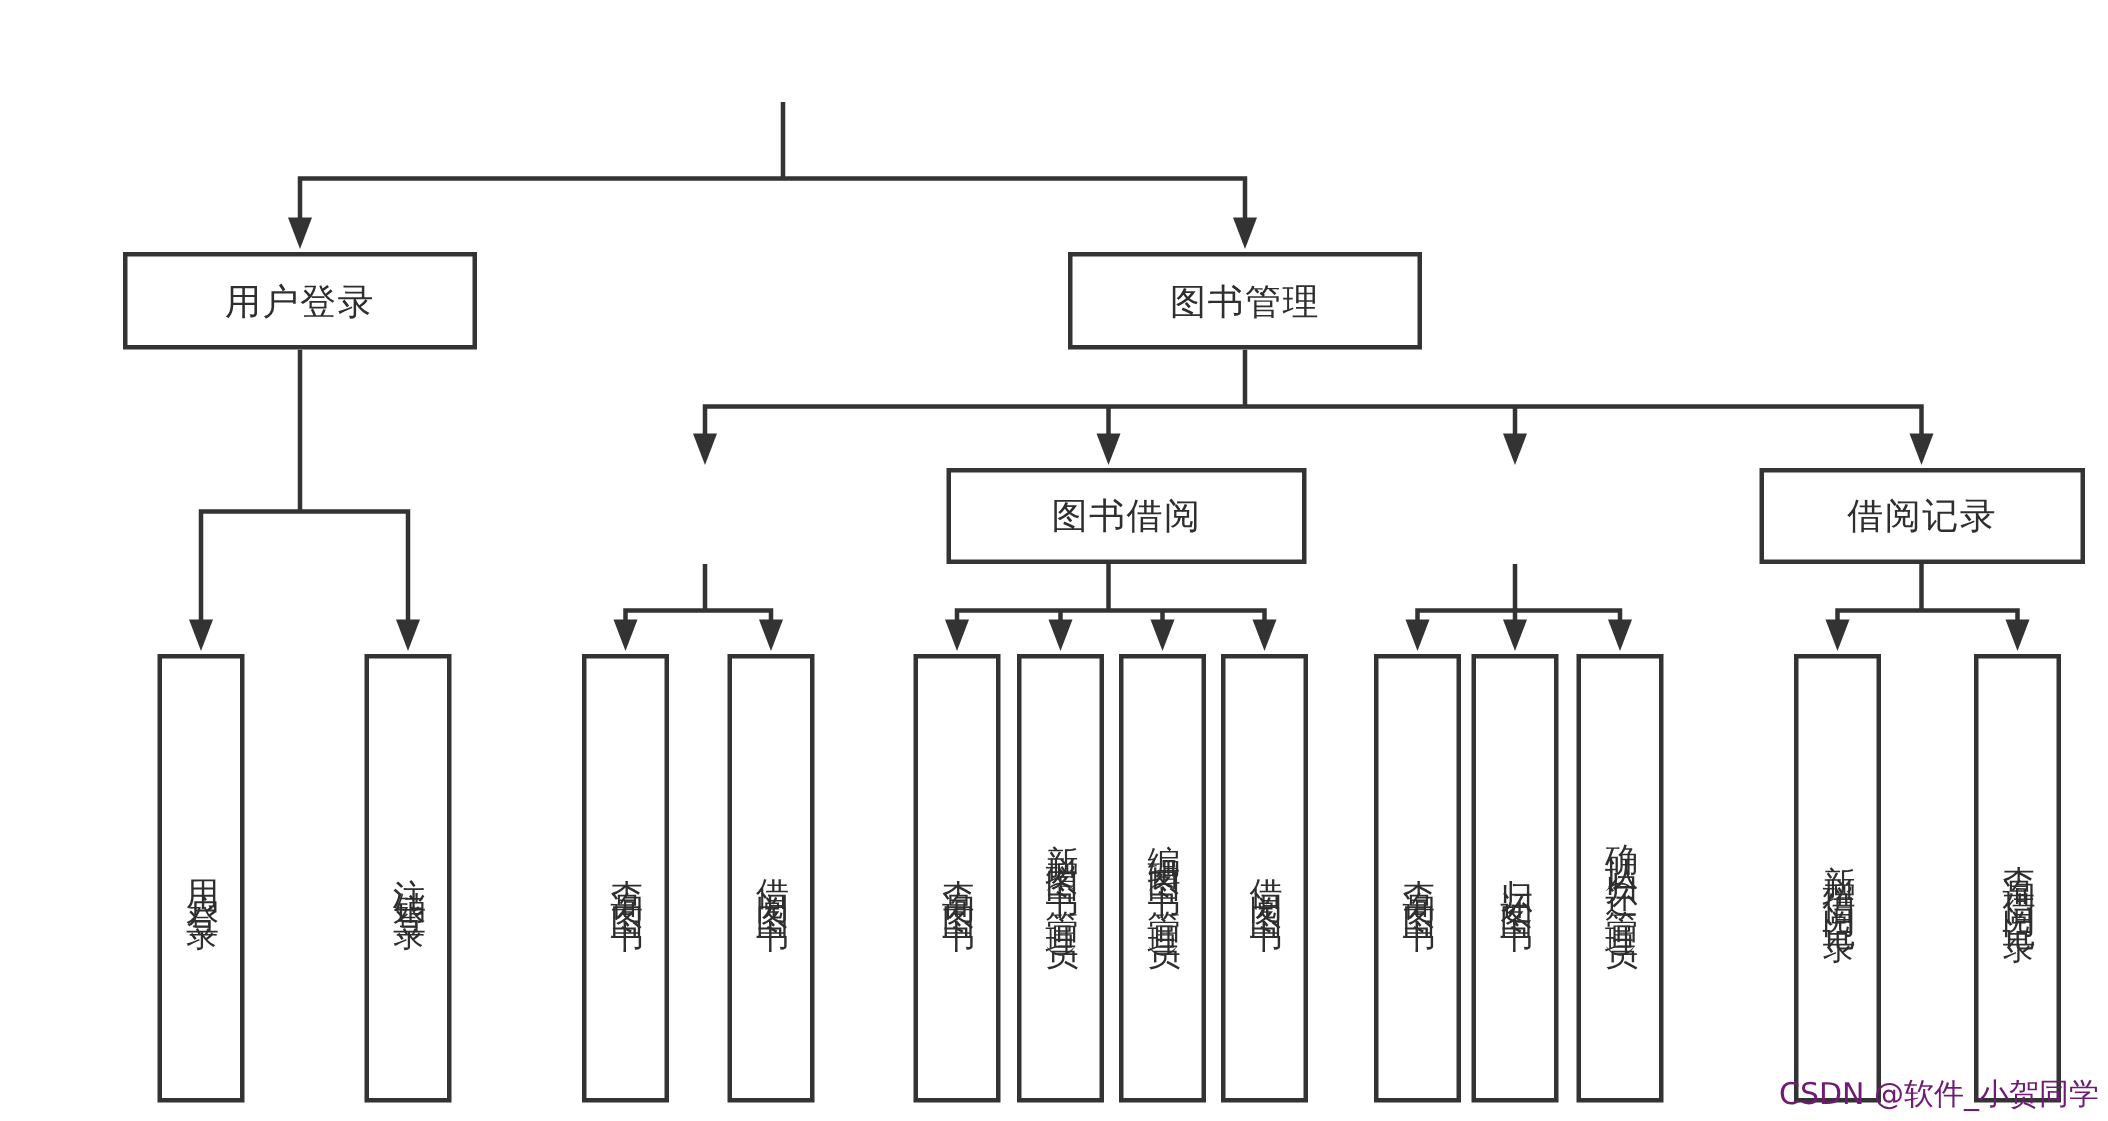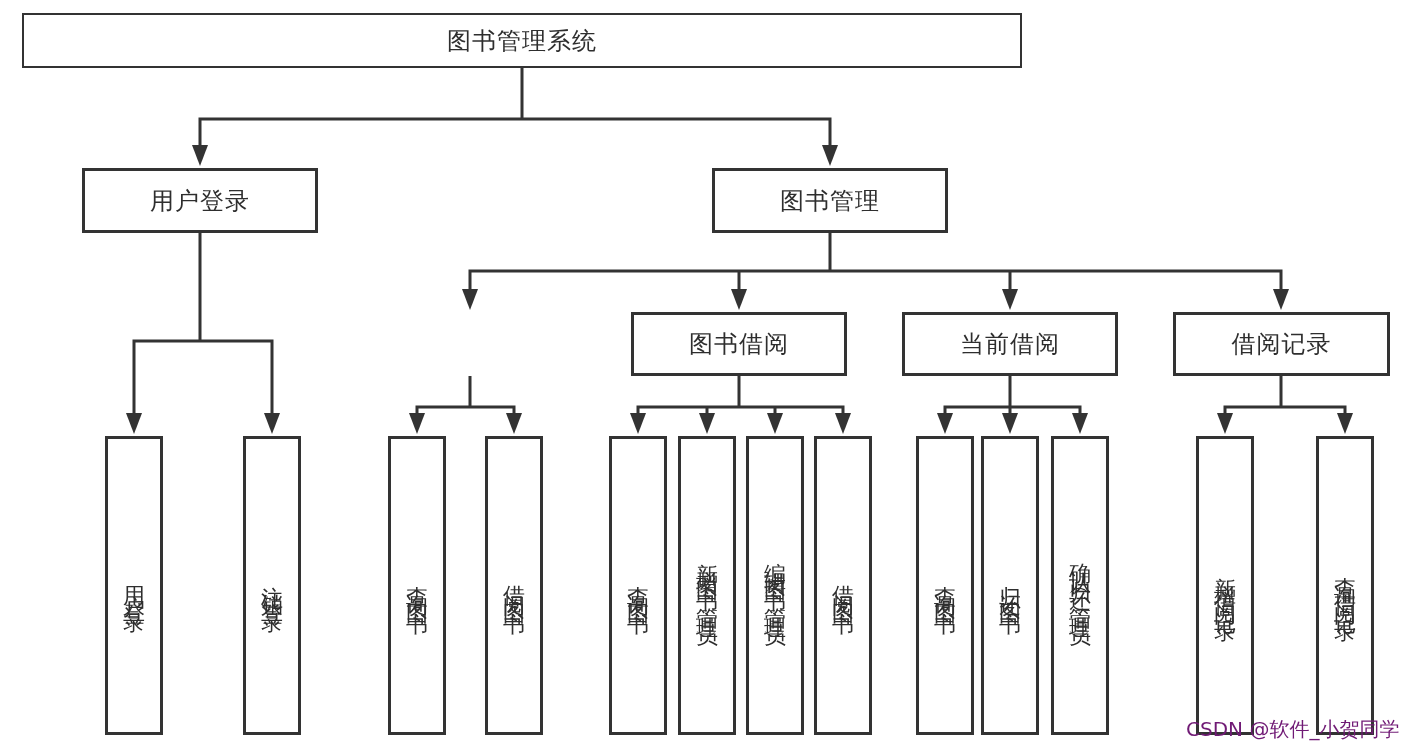--- a/index.html
+++ b/index.html
@@ -108,36 +108,30 @@
     <polygon fill="#333333" points="1010,434 1002,413 1018,413"></polygon>
     <polygon fill="#333333" points="1080,434 1072,413 1088,413"></polygon>
 
     <g stroke="#333333" stroke-width="3" fill="none">
       <path d="M1281 376 V407 M1223.5 407 H1346.5 M1225 407 V415 M1345 407 V415"></path>
     </g>
     <polygon fill="#333333" points="1225,434 1217,413 1233,413"></polygon>
     <polygon fill="#333333" points="1345,434 1337,413 1353,413"></polygon>
   </svg>
 
-  <div class="node root" style="left:22px; top:13px; width:1000px; height:55px;">
-    <span class="hlabel">图书管理系统</span>
-  </div>
 
   <div class="node" style="left:82px; top:168px; width:236px; height:65px;">
     <span class="hlabel">用户登录</span>
   </div>
   <div class="node" style="left:712px; top:168px; width:236px; height:65px;">
     <span class="hlabel">图书管理</span>
   </div>
 
-  <div class="node" style="left:631px; top:312px; width:216px; height:64px;">
+  <div class="node" style="left:631px; top:312px; width:240px; height:64px;">
     <span class="hlabel">图书借阅</span>
-  </div>
-  <div class="node" style="left:902px; top:312px; width:216px; height:64px;">
-    <span class="hlabel">当前借阅</span>
   </div>
   <div class="node" style="left:1173px; top:312px; width:217px; height:64px;">
     <span class="hlabel">借阅记录</span>
   </div>
 
   <div class="node leaf" style="left:105px; top:436px; width:58px; height:299px;">
     <span class="vlabel">用户登录</span>
   </div>
   <div class="node leaf" style="left:243px; top:436px; width:58px; height:299px;">
     <span class="vlabel">注销登录</span>

